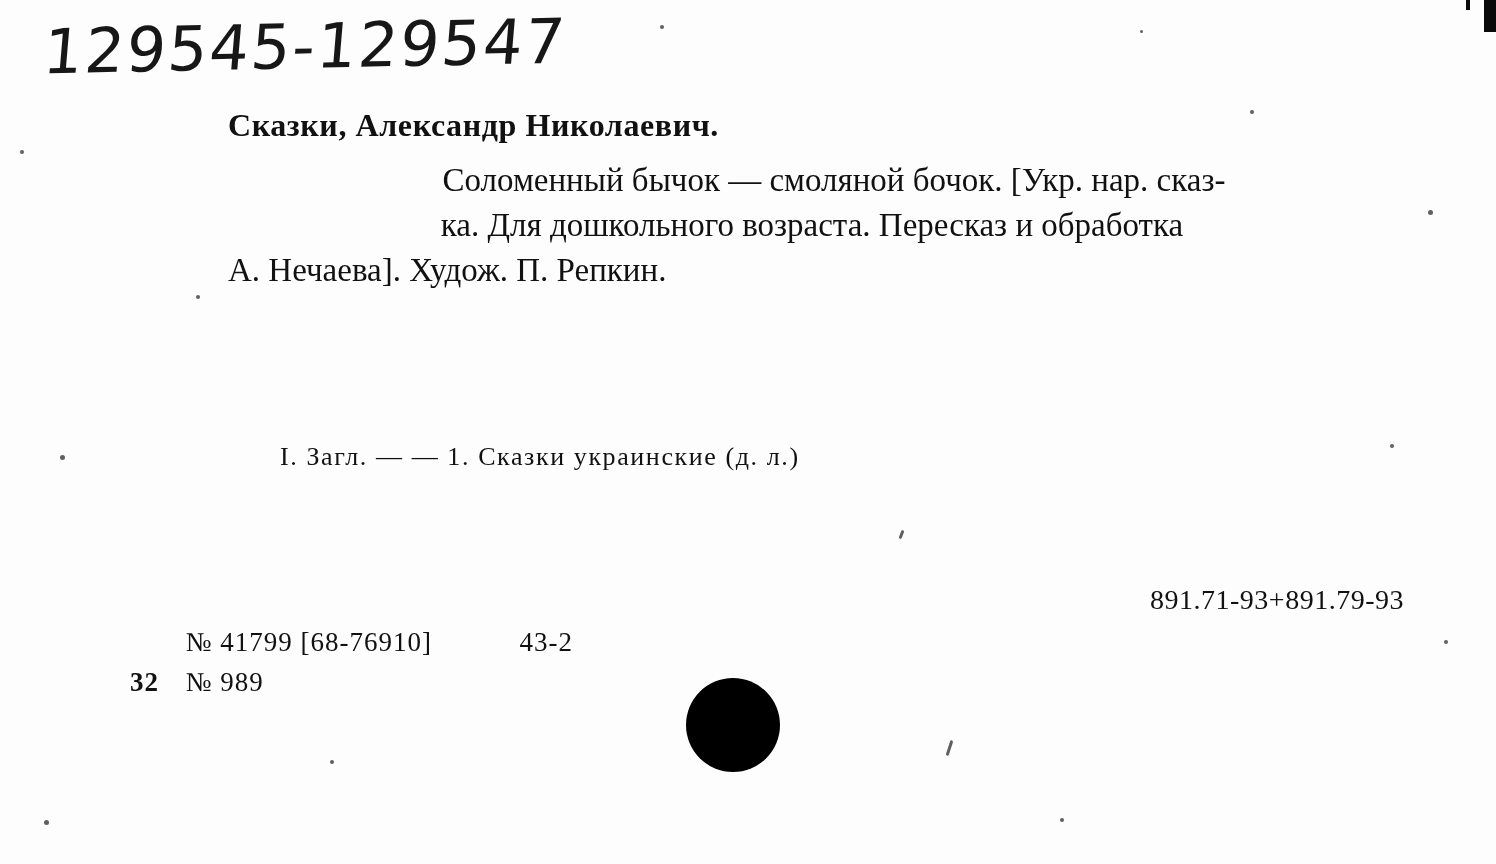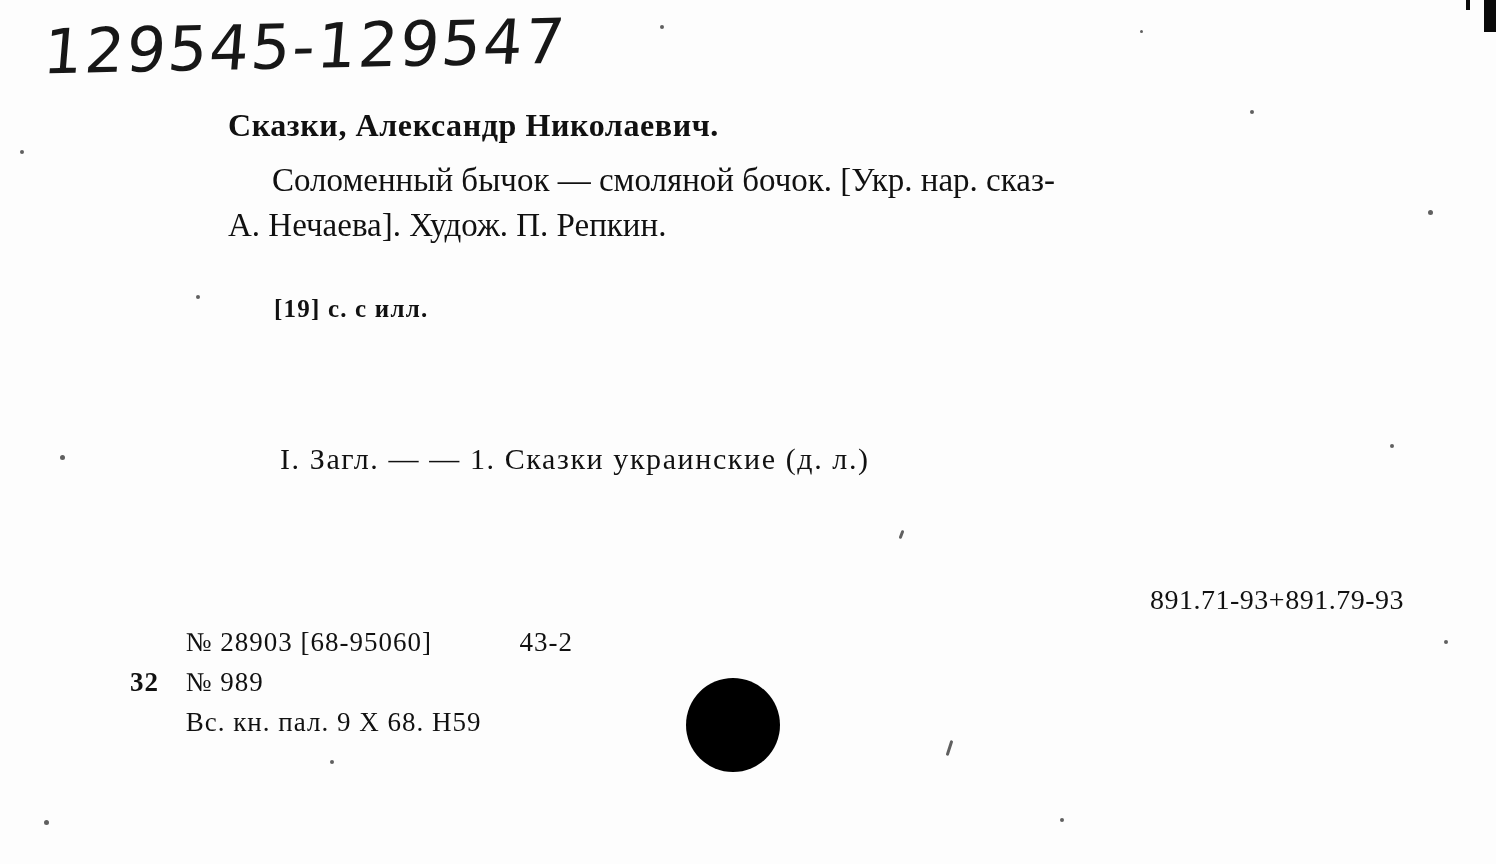--- a/index.html
+++ b/index.html
@@ -73,20 +73,21 @@
   .body-block {
     position: absolute;
     left: 228px;
     top: 158px;
     width: 1168px;
     font-size: 33px;
     line-height: 45px;
   }
   .body-block .ln {
     white-space: nowrap;
+    text-align: center;
   }
   .body-block .ln.l1 { text-indent: 44px; }
   .body-block .ln.l3 {
     display: flex;
     justify-content: flex-start;
     gap: 15px;
   }
   .spacer-wide { display: inline-block; width: 46px; }
 
   .detail-block {
@@ -96,21 +97,21 @@
     font-size: 25px;
     font-weight: bold;
     line-height: 34px;
     letter-spacing: 1.2px;
   }
 
   .subject-line {
     position: absolute;
     left: 280px;
     top: 442px;
-    font-size: 30px;
+    font-size: 26px;
     letter-spacing: 1.6px;
     white-space: nowrap;
   }
 
   .udc {
     position: absolute;
     right: 92px;
     top: 584px;
     font-size: 28px;
     letter-spacing: .5px;
@@ -169,46 +170,42 @@
   <div class="speck" style="left:44px;top:820px;width:5px;height:5px;"></div>
   <div class="speck" style="left:660px;top:25px;width:4px;height:4px;"></div>
   <div class="speck" style="left:1140px;top:30px;width:3px;height:3px;"></div>
 
   <div class="handwritten">129545-129547</div>
 
   <div class="author">Сказки, Александр Николаевич.</div>
 
   <div class="body-block">
     <div class="ln l1">Соломенный бычок — смоляной бочок. [Укр. нар. сказ-</div>
+    <div class="ln l2">ка. Для дошкольного возраста. Пересказ   и   обработка</div>
     <div class="ln l3">
       <span>А. Нечаева]. Худож. П. Репкин.</span>
       <span class="spacer-wide"></span>
     </div>
   </div>
 
   <div class="detail-block">
-    <div>[19] с. с илл.</div>
   </div>
 
   <div class="subject-line">I.  Загл. —  — 1.  Сказки украинские  (д.  л.)</div>
 
   <div class="udc">891.71-93+891.79-93</div>
 
   <div class="footer">
     <span class="row">
       <span class="indent"></span>
-      <span>№ 28903  [68-95060]</span>
+      <span>№ 41799  [68-76910]</span>
       <span class="gap-27"></span>
       <span>43-2</span>
     </span>
     <span class="row">
       <span class="bold63">32</span>
       <span>№ 989</span>
     </span>
-    <span class="row">
-      <span class="indent"></span>
-      <span>Вс. кн. пал.  9  X  68.   Н59</span>
-    </span>
   </div>
 
   <div class="ink-blob"></div>
 
 </div>
 
 </body></html>

